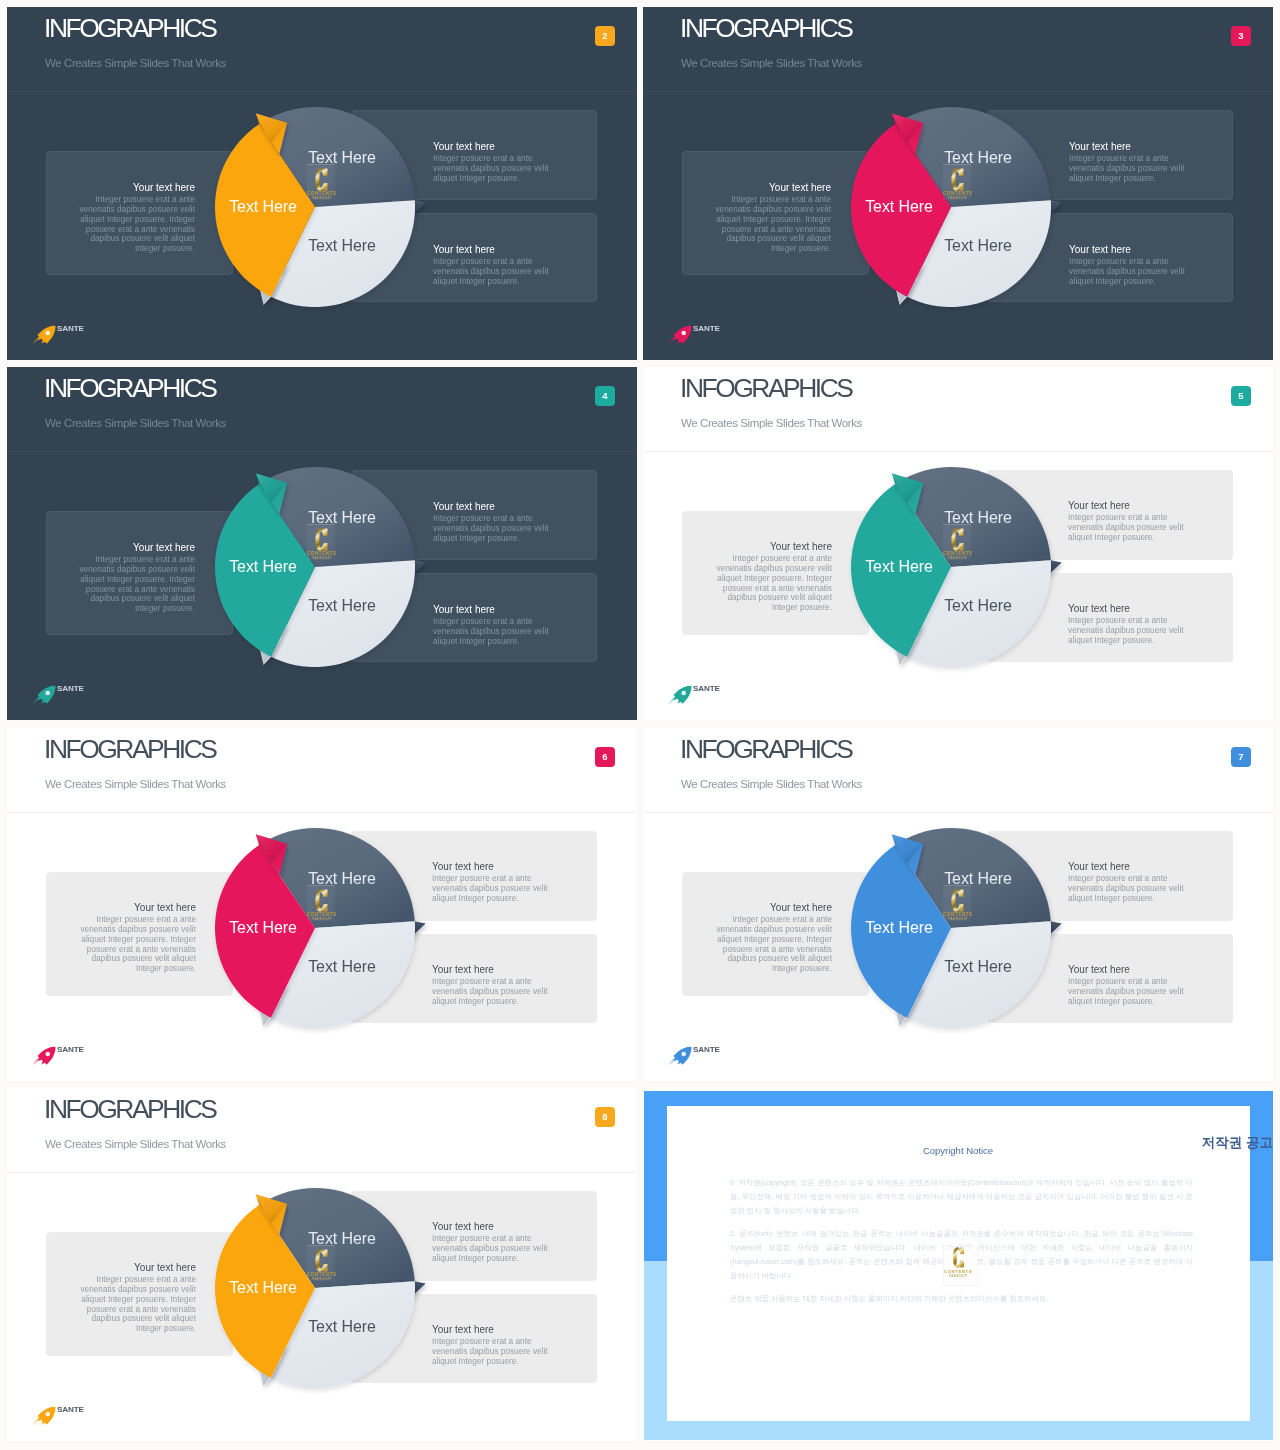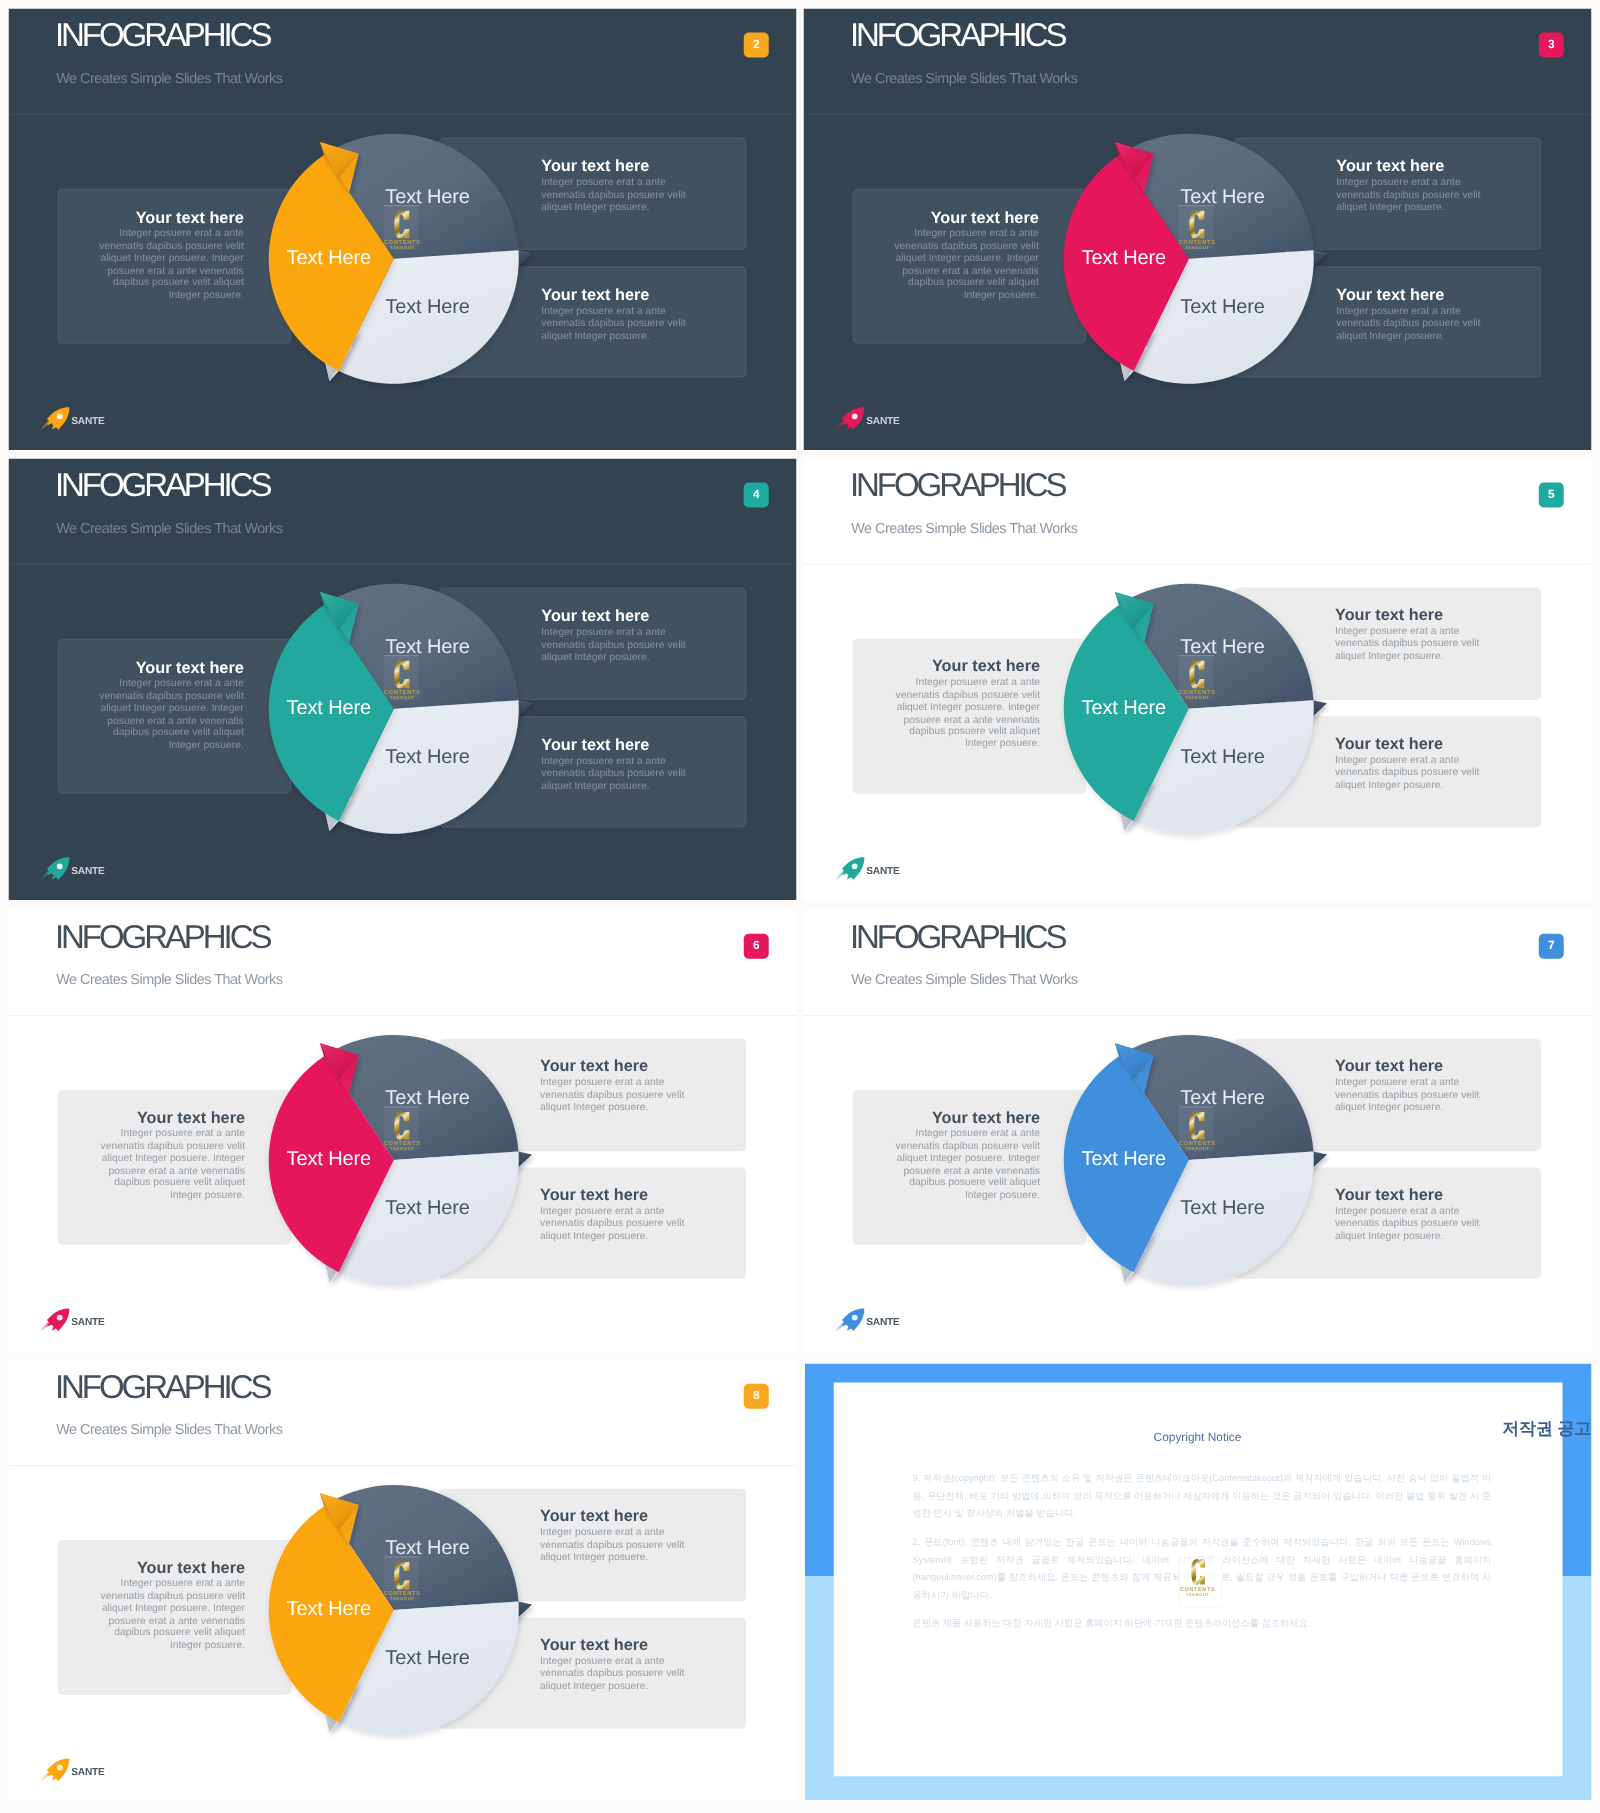--- a/index.html
+++ b/index.html
@@ -23,31 +23,31 @@
   .sub{position:absolute;left:38px;top:49.6px;font-size:11.5px;letter-spacing:-0.4px;
        font-weight:400;line-height:1.18;white-space:nowrap;}
   .slide.dark .sub{color:#78848f;}
   .slide.light .sub{color:#8e99a4;}
 
   .badge{position:absolute;left:588px;top:19px;width:20px;height:20px;border-radius:4px;
          color:#fff;font-size:9.5px;font-weight:700;display:flex;align-items:center;
          justify-content:center;line-height:1;box-sizing:border-box;}
 
   
-  .logo{position:absolute;left:24px;top:318px;height:19px;display:flex;align-items:flex-end;}
+  .logo{position:absolute;left:24px;top:318px;height:19px;display:flex;}
   .logo svg{width:25.5px;height:19px;display:block;}
   .logo .lt{font-size:8.1px;letter-spacing:-0.15px;font-weight:700;line-height:1;margin-left:0.5px;margin-bottom:2.5px;}
   .slide.dark .logo .lt{color:#ccd2d8;}
   .slide.light .logo .lt{color:#4e5a66;}
 
   
   .pbox{position:absolute;border-radius:4px;box-sizing:border-box;}
   .slide.dark .pbox{background:#41515f;border:1px solid #4b5a69;}
   .slide.light .pbox{background:#ececec;}
-  .pbox .h{font-size:13px;line-height:1;font-weight:700;letter-spacing:0px;}
+  .pbox .h{font-size:10px;line-height:1;font-weight:400;letter-spacing:0px;margin-top:16px;}
   .pbox .p{font-size:8.25px;line-height:9.85px;margin-top:2px;font-weight:400;letter-spacing:0px;}
   .slide.dark .pbox .h{color:#ffffff;}
   .slide.dark .pbox .p{color:#8792a0;}
   .slide.light .pbox .h{color:#434f5b;}
   .slide.light .pbox .p{color:#959ea7;}
   .pbox.left{text-align:right;}
 
   
   .wheel{position:absolute;}
   .wheel svg{display:block;width:100%;height:100%;overflow:visible;}

